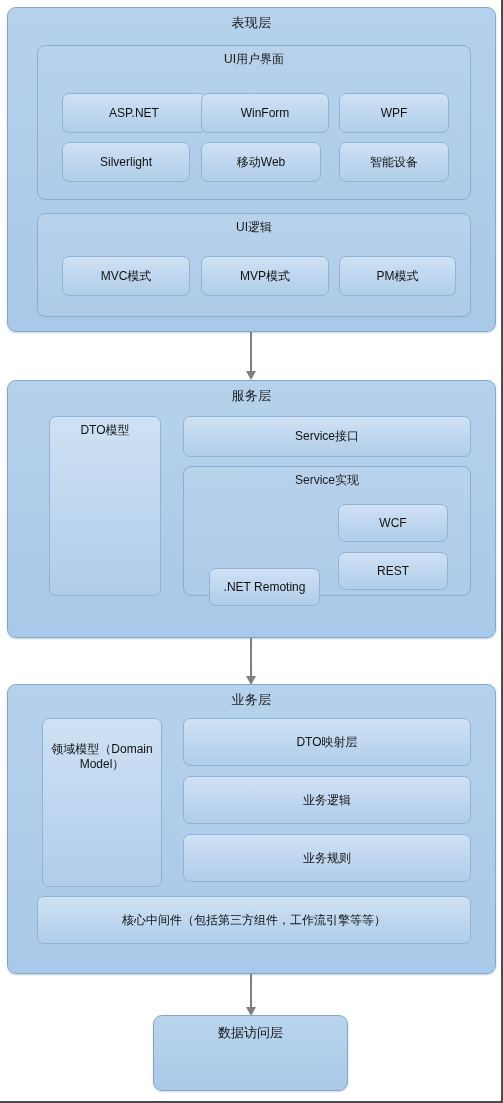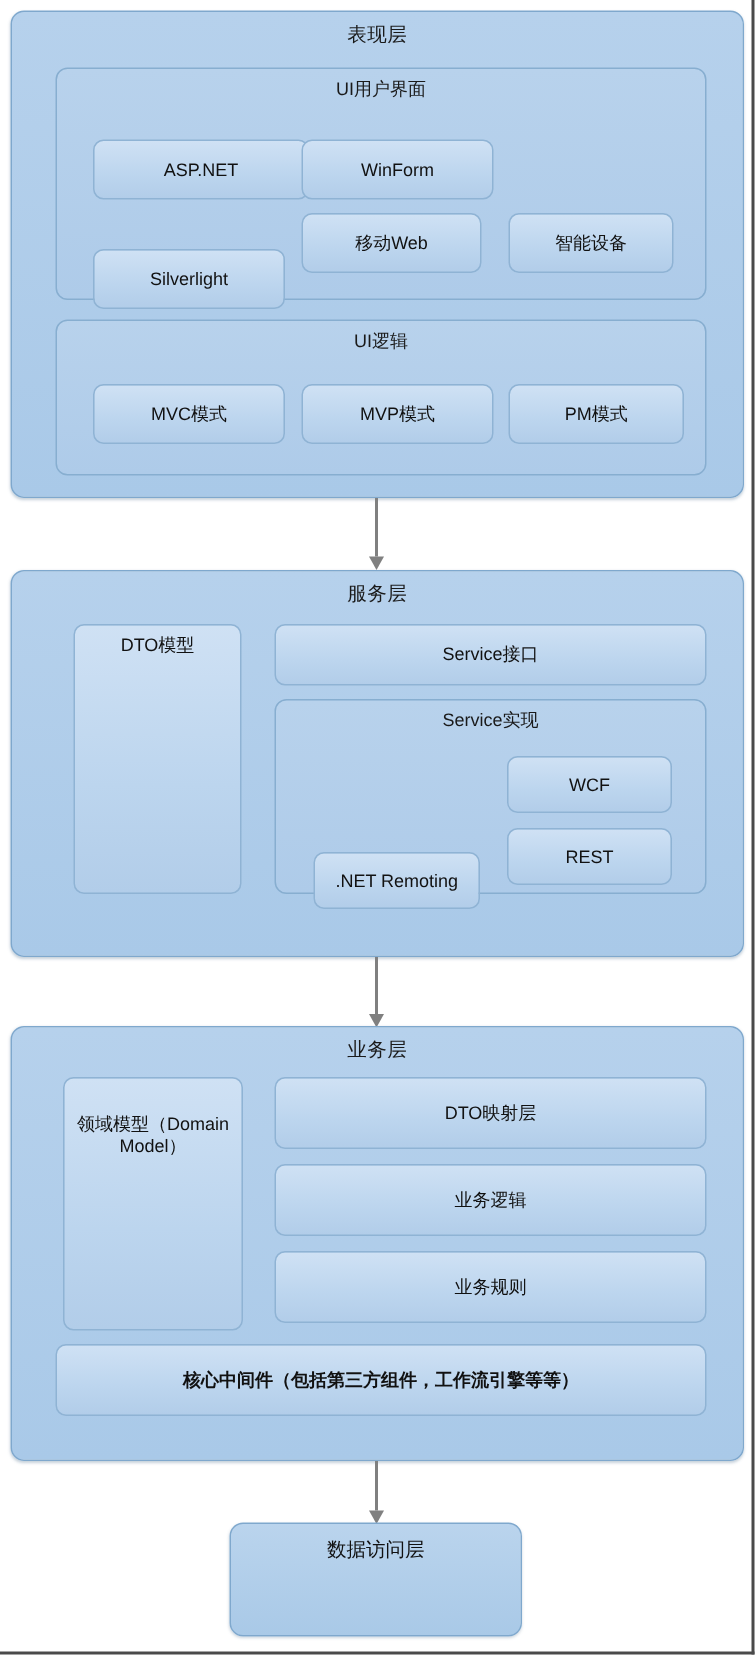--- a/index.html
+++ b/index.html
@@ -71,21 +71,21 @@
     line-height: 15px;
     display: block;
     padding-top: 6px;
   }
   .box.center {
     display: flex;
     align-items: center;
     justify-content: center;
     padding-top: 0;
   }
-  .box.bold { font-weight: bold; }
+  .box.bold { font-weight: normal; }
 
   
   .plainbox {
     position: absolute;
     box-sizing: border-box;
     border: 1px solid #7fa8cd;
     border-radius: 9px;
     background: linear-gradient(to bottom, #bad4ed 0%, #a9c9e7 100%);
     font-size: 13px;
     color: #111111;
@@ -120,22 +120,23 @@
 <div class="page">
 
   <div class="layer" style="left:7px; top:7px; width:489px; height:325px;">
     <div class="layer-title">表现层</div>
 
     <div class="group" style="left:29px; top:37px; width:434px; height:155px;">
       <div class="group-title">UI用户界面</div>
 
       <div class="box center" style="left:24px; top:47px; width:144px; height:40px;">ASP.NET</div>
       <div class="box center" style="left:163px; top:47px; width:128px; height:40px;">WinForm</div>
+      <div class="box center" style="left:301px; top:47px; width:110px; height:40px;">WPF</div>
 
-      <div class="box center" style="left:24px; top:96px; width:128px; height:40px;margin-top:24px;">Silverlight</div>
+      <div class="box center" style="left:24px; top:96px; width:128px; height:40px;">Silverlight</div>
       <div class="box center" style="left:163px; top:96px; width:120px; height:40px;">移动Web</div>
       <div class="box center" style="left:301px; top:96px; width:110px; height:40px;">智能设备</div>
     </div>
 
     <div class="group" style="left:29px; top:205px; width:434px; height:104px;">
       <div class="group-title">UI逻辑</div>
 
       <div class="box center" style="left:24px; top:42px; width:128px; height:40px;">MVC模式</div>
       <div class="box center" style="left:163px; top:42px; width:128px; height:40px;">MVP模式</div>
       <div class="box center" style="left:301px; top:42px; width:117px; height:40px;">PM模式</div>

